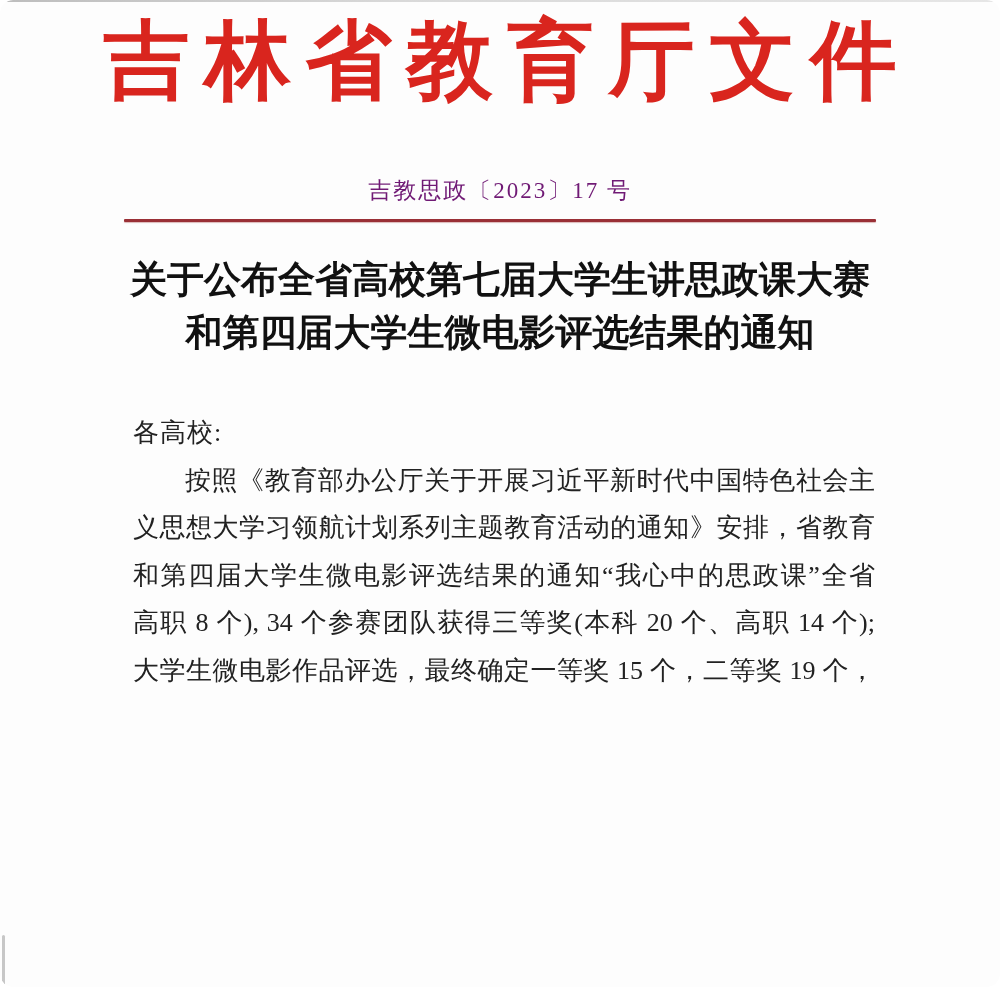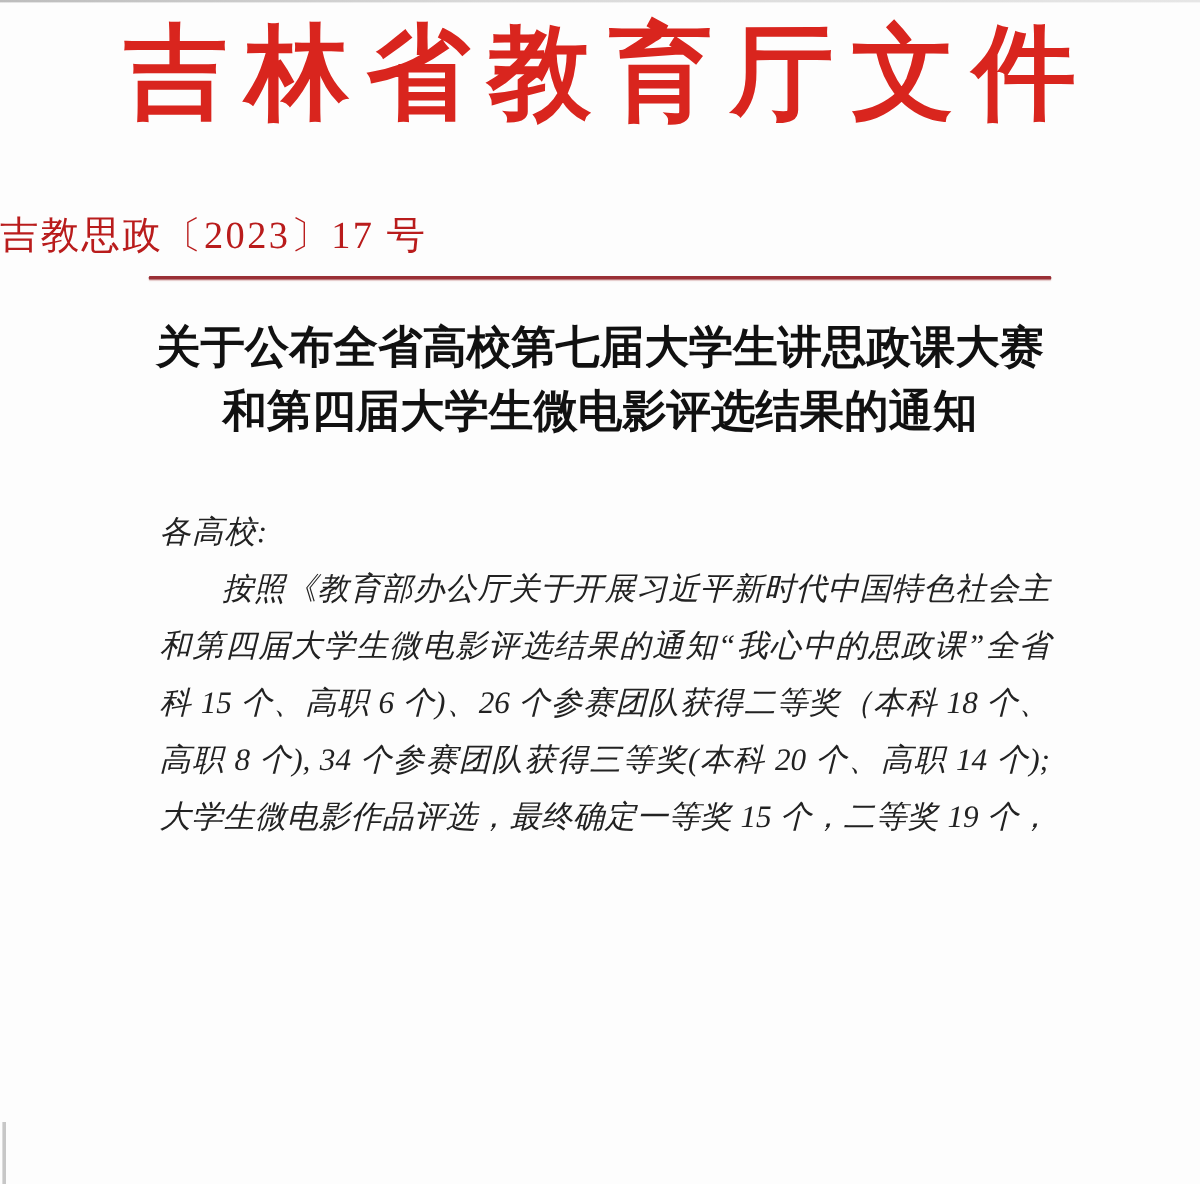--- a/index.html
+++ b/index.html
@@ -1,15 +1,15 @@
 <!DOCTYPE html>
 <html><head>
 <meta charset="utf-8">
 <style>
-  * { margin: 0; padding: 0; box-sizing: border-box; }
+  * { margin: 0; padding: 0; box-sizing: border-box; border-radius: 13px; }
   html, body { background: #ffffff; }
   body {
     font-family: "Liberation Serif", "DejaVu Serif", serif;
     width: 1000px;
   }
   .page {
     position: relative;
     width: 1000px;
     height: 987px;
     background: #fdfdfd;
@@ -33,23 +33,24 @@
     text-align: center;
     font-size: 86px;
     font-weight: bold;
     letter-spacing: 15px;
     margin-right: -15px;
     line-height: 1.1;
     white-space: nowrap;
   }
   .doc-number {
     margin-top: 68px;
-    font-size: 32px;
+    text-align: center;
+    font-size: 23px;
     letter-spacing: 2px;
-    color: #b91c1c;
+    color: #701a75;
     line-height: 1.2;
   }
   .red-divider {
     width: 752px;
     height: 3px;
     margin: 15px auto 0 auto;
     border-radius: 1px;
     box-shadow: 0 1px 1px rgba(160, 60, 60, 0.35);
   }
   .doc-title {
@@ -59,21 +60,20 @@
     color: #111111;
     font-size: 37px;
     line-height: 53px;
   }
   .body-text {
     margin: 50px 0 0 133px;
     width: 742px;
     color: #222222;
     font-size: 26px;
     line-height: 47.5px;
-    font-style: italic;
   }
   .body-line {
     white-space: nowrap;
   }
   .body-line.justify {
     text-align: justify;
     text-align-last: justify;
   }
   .body-line.indent {
     padding-left: 52px;
@@ -98,20 +98,20 @@
 
   <div class="doc-title">
     <div>关于公布全省高校第七届大学生讲思政课大赛</div>
     <div>和第四届大学生微电影评选结果的通知</div>
   </div>
 
   <div class="body-text">
     <div class="body-line salutation">各高校:</div>
     <div id="body-lines">
         <div class="body-line justify indent">按照《教育部办公厅关于开展习近平新时代中国特色社会主</div>
+        <div class="body-line justify">义思想大学习领航计划系列主题教育活动的通知》安排，省教育</div>
         <div class="body-line justify">和第四届大学生微电影评选结果的通知“我心中的思政课”全省</div>
-        <div class="body-line justify">科 15 个、高职 6 个)、26 个参赛团队获得二等奖（本科 18 个、</div>
         <div class="body-line justify">高职 8 个), 34 个参赛团队获得三等奖(本科 20 个、高职 14 个);</div>
         <div class="body-line justify">大学生微电影作品评选，最终确定一等奖 15 个，二等奖 19 个，</div>
       </div>
   </div>
 
 </div>
 
 </body></html>

